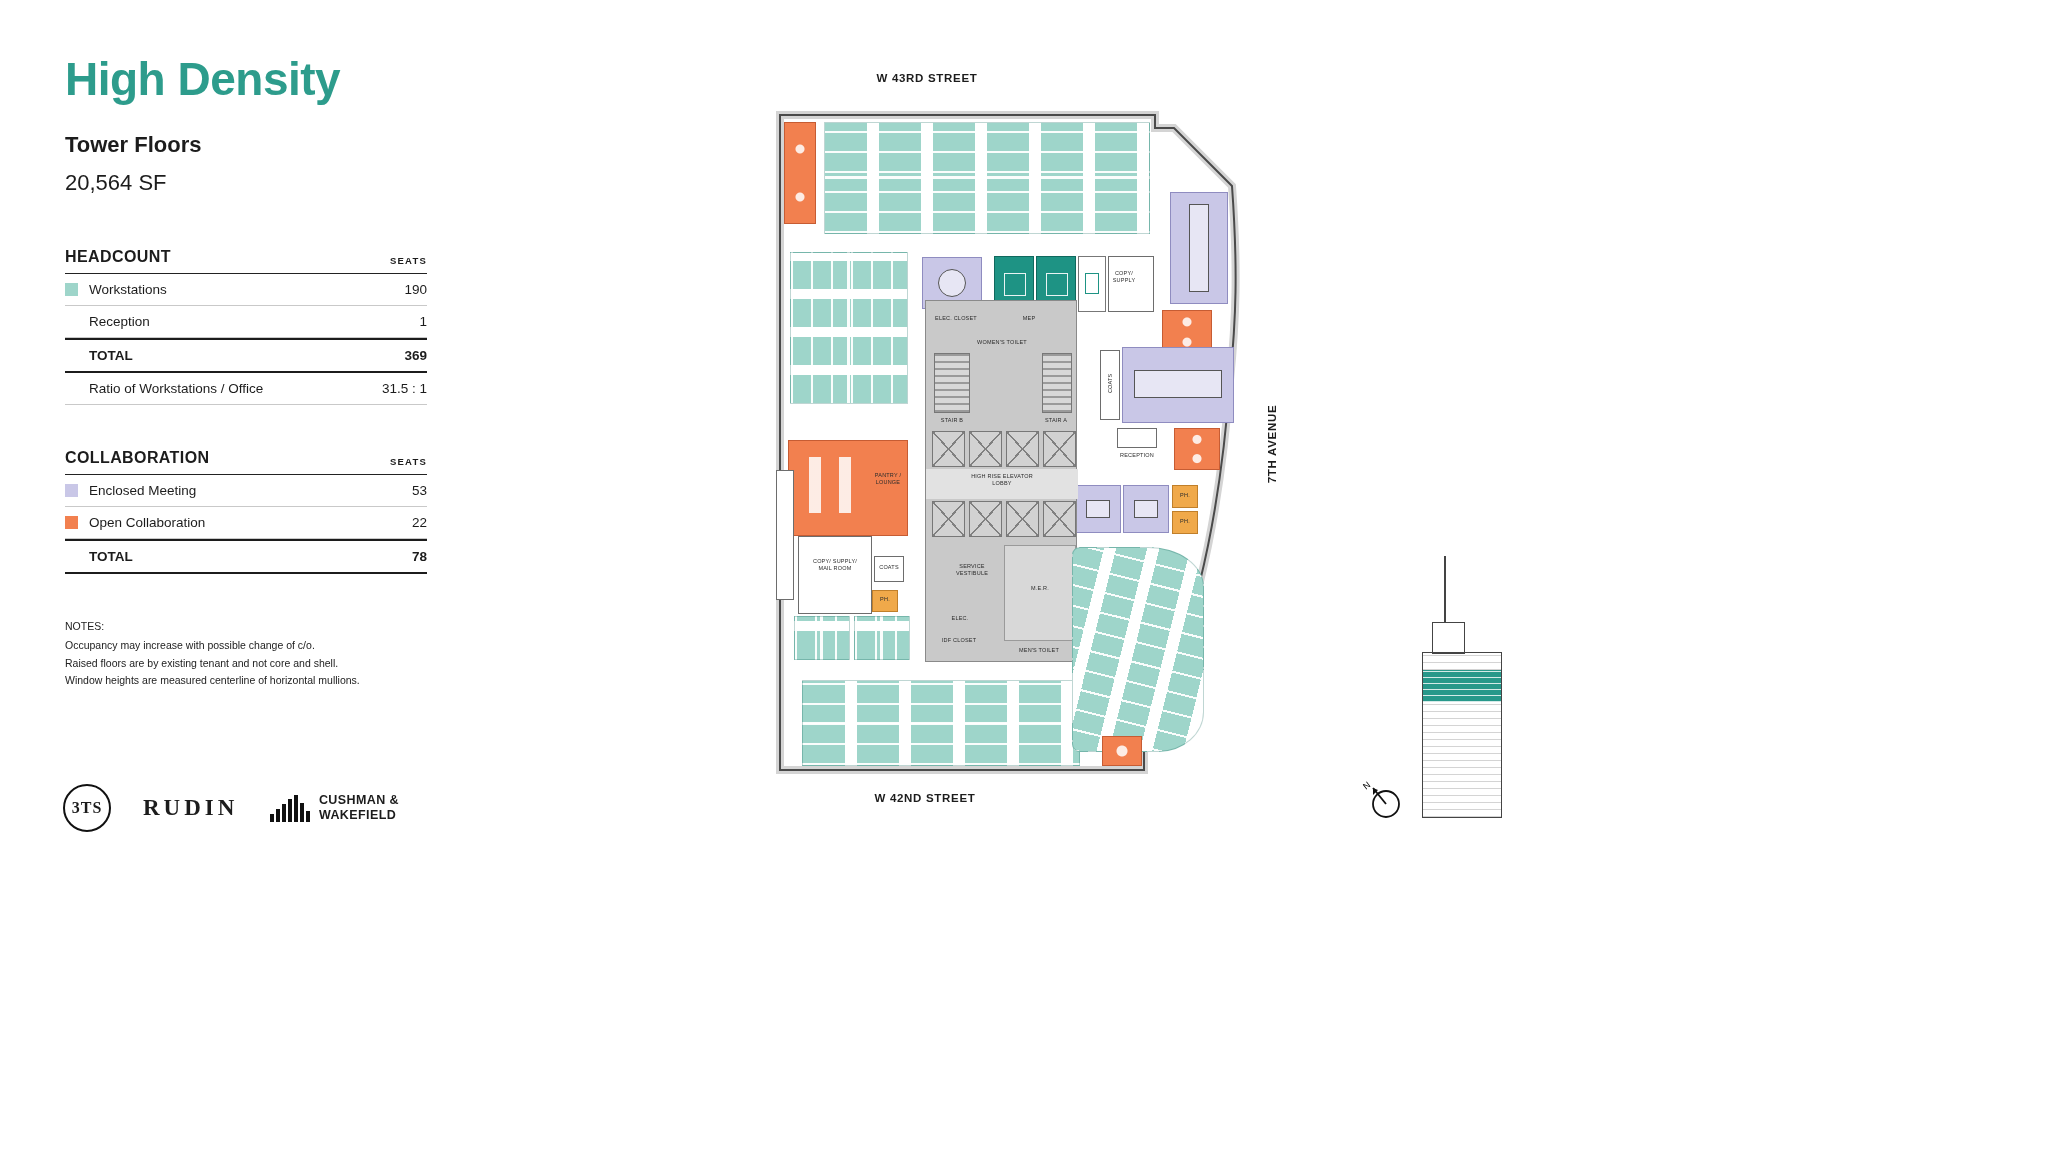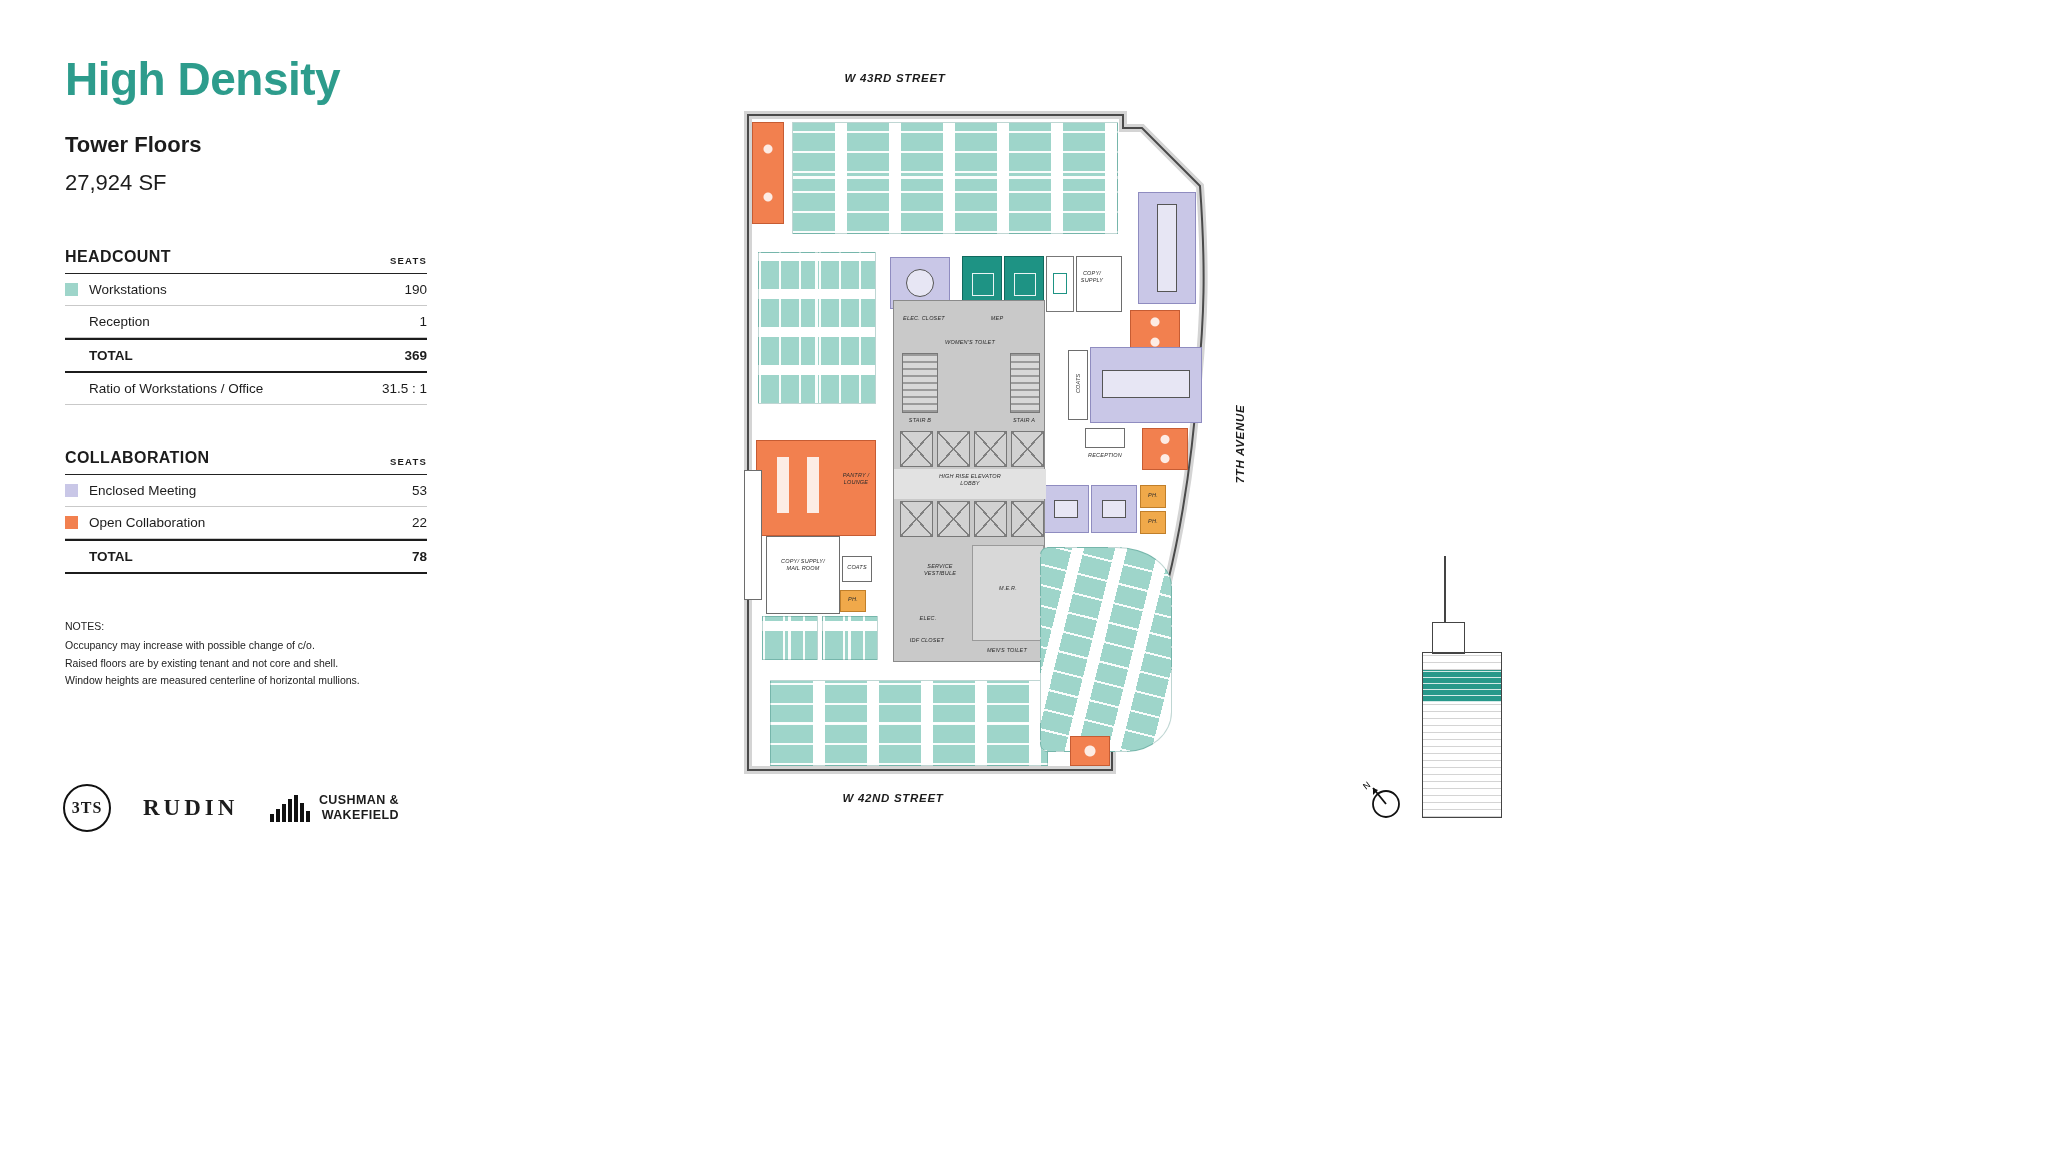--- a/index.html
+++ b/index.html
@@ -30,24 +30,24 @@
   .notes .nh { margin-bottom:2px; }
 
   
   .logos { position:absolute; left:63px; top:784px; display:flex; align-items:center; gap:32px; }
   .tts { width:48px; height:48px; border:2.4px solid #111; border-radius:50%; display:flex; align-items:center; justify-content:center;
          font-family:"Liberation Serif", serif; font-weight:700; font-size:16px; letter-spacing:1px; }
   .rudin { font-family:"Liberation Serif", serif; font-weight:700; font-size:23px; letter-spacing:4px; }
   .cw { display:flex; align-items:center; gap:9px; }
   .cw-bars { display:flex; align-items:flex-end; gap:2.5px; height:27px; }
   .cw-bars i { display:block; width:3.5px; background:#111; }
-  .cw-text { font-weight:700; font-size:12.5px; line-height:1.18; letter-spacing:.4px;text-align:right; }
+  .cw-text { font-weight:700; font-size:12.5px; line-height:1.18; letter-spacing:.4px; }
 
   
-  .plan { position:absolute; left:740px; top:60px; width:500px; height:760px;font-style:italic; }
+  .plan { position:absolute; left:772px; top:60px; width:500px; height:760px; }
   .plan svg.outline { position:absolute; left:0; top:0; }
   .zone { position:absolute; }
   .bench-v { border:1px solid rgba(0,90,80,.25);
     background-image:
       linear-gradient(0deg, transparent calc(50% - 1.5px), rgba(255,255,255,.95) calc(50% - 1.5px) calc(50% + 1.5px), transparent calc(50% + 1.5px)),
       repeating-linear-gradient(0deg, rgba(255,255,255,.95) 0 2px, transparent 2px 20px),
       repeating-linear-gradient(90deg, #9ED5CA 0 42px, #fff 42px 54px); }
   .bench-h { border:1px solid rgba(0,90,80,.25);
     background-image:
       linear-gradient(90deg, transparent calc(50% - 1.5px), rgba(255,255,255,.95) calc(50% - 1.5px) calc(50% + 1.5px), transparent calc(50% + 1.5px)),
@@ -99,21 +99,21 @@
   .north { position:absolute; left:1362px; top:776px; width:44px; height:48px; }
 </style>
 </head>
 <body>
 
 <div class="page">
 
   <aside class="panel">
     <h1 class="title">High Density</h1>
     <div class="subtitle">Tower Floors</div>
-    <div class="area">27,924 SF</div>
+    <div class="area">20,564 SF</div>
 
     <section class="tbl">
       <div class="tbl-head">
         <span class="tbl-title">HEADCOUNT</span>
         <span class="tbl-seats">SEATS</span>
       </div>
       <div class="row">
         <span class="sw" style="background:#9ED5CA"></span>
         <span class="lab">Workstations</span>
         <span class="val">190</span>

